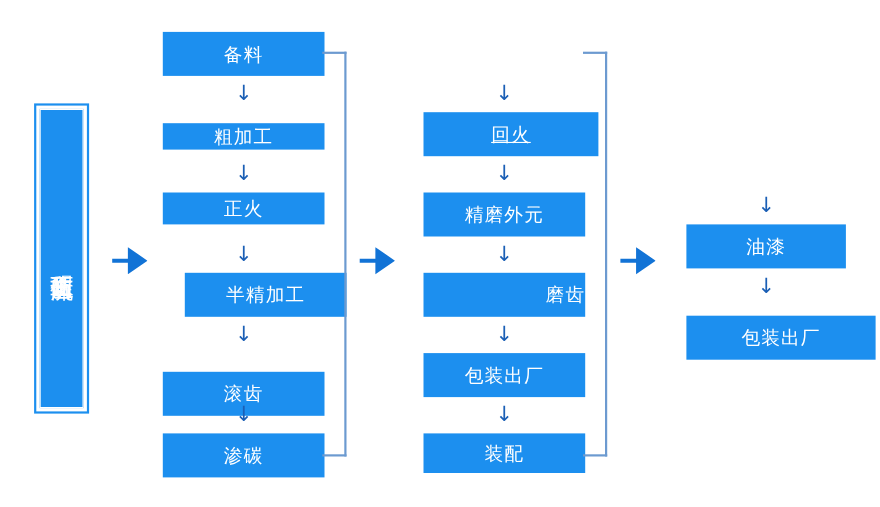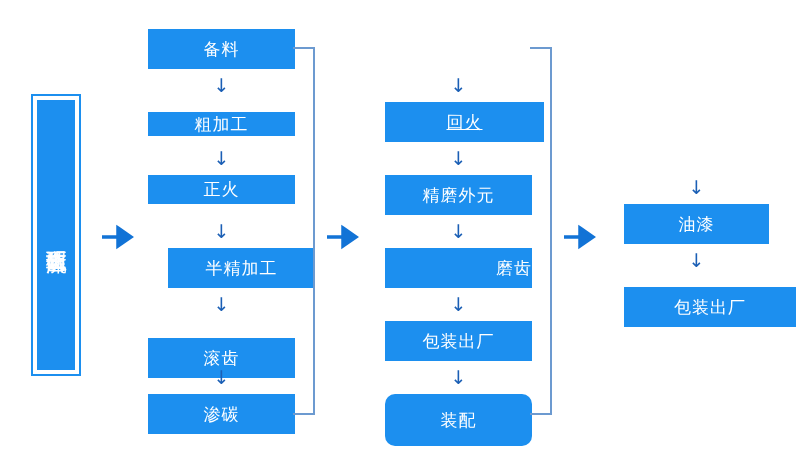--- a/index.html
+++ b/index.html
@@ -167,21 +167,21 @@
   <div class="box" style="left:385px; top:248px; width:147px; height:40px;justify-content:flex-end;">
     <span>磨齿</span>
   </div>
   <div class="down-arrow" style="left:385px; top:289px; width:147px; height:30px;">↓</div>
 
   <div class="box" style="left:385px; top:321px; width:147px; height:40px;">
     <span>包装出厂</span>
   </div>
   <div class="down-arrow" style="left:385px; top:362px; width:147px; height:30px;">↓</div>
 
-  <div class="box" style="left:385px; top:394px; width:147px; height:52px;border-radius:10px;">
+  <div class="box" style="left:385px; top:394px; width:147px; height:36px;">
     <span>装配</span>
   </div>
 
   <div class="loop" style="left:530px; top:47px; width:22px; height:368px;"></div>
 
   <div class="right-arrow" style="left:562px; top:222px;">
     <svg width="34" height="30" viewBox="0 0 34 30" aria-hidden="true">
       <path d="M2 15 L20 15 M18 6 L31 15 L18 24 Z" fill="#1273D6" stroke="#1273D6" stroke-width="3.5" stroke-linejoin="miter"></path>
     </svg>
   </div>

